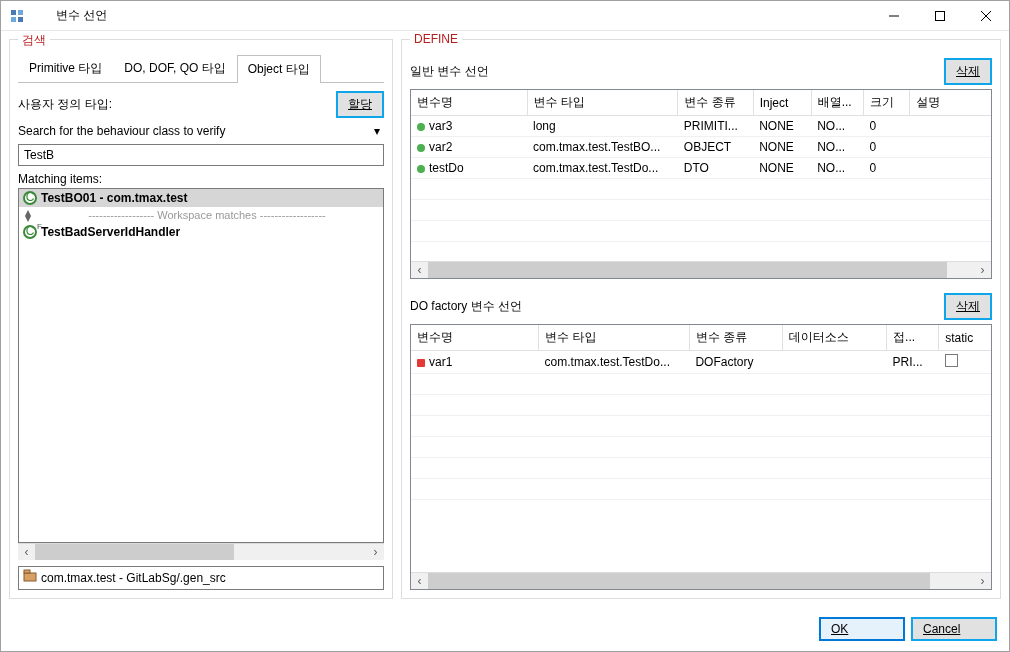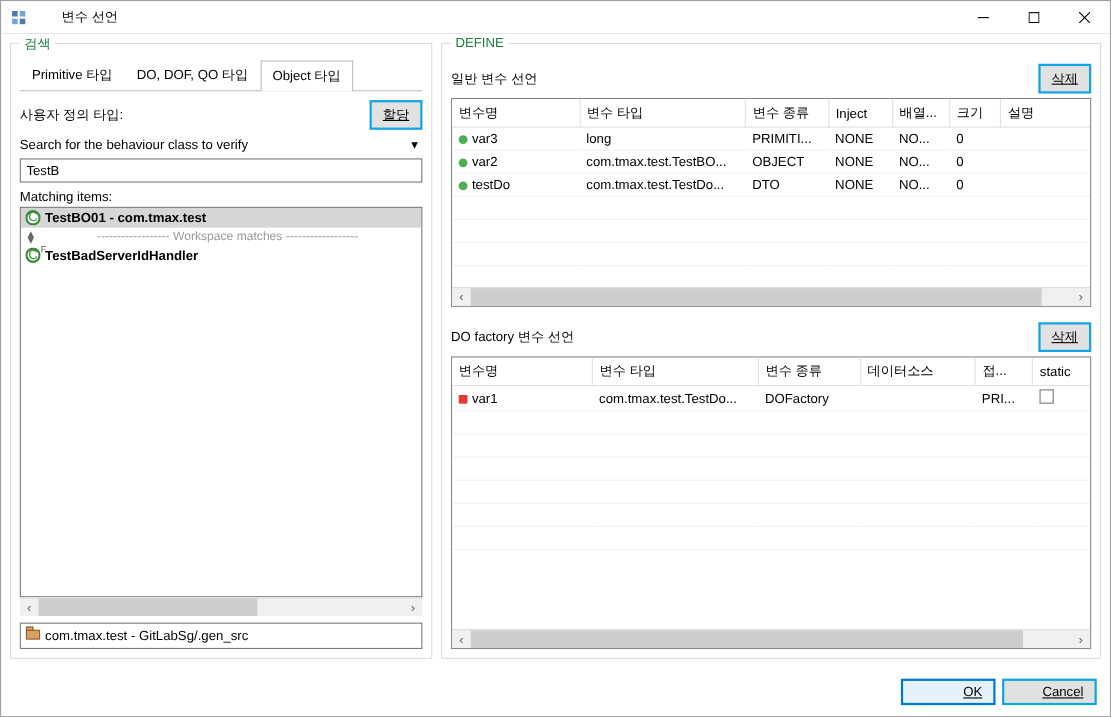--- a/index.html
+++ b/index.html
@@ -5,21 +5,21 @@
   * { box-sizing: border-box; font-family: "Segoe UI", Tahoma, sans-serif; font-size: 12px; }
   body { margin: 0; background: #fff; }
   .window { width: 1010px; height: 652px; border: 1px solid #a0a0a0; display: flex; flex-direction: column; background: #fff; }
   .titlebar { height: 30px; display: flex; align-items: center; padding: 0 0 0 8px; border-bottom: 1px solid #e8e8e8; gap: 25px; }
   .titlebar .icon { width: 16px; height: 16px; margin-right: 6px; display: inline-flex; align-items: center; justify-content: center; }
   .titlebar .title { flex: 1; color: #000; }
   .winbtns { display: flex; }
   .winbtn { width: 46px; height: 30px; display: flex; align-items: center; justify-content: center; color: #000; }
   .content { flex: 1; display: flex; padding: 8px; gap: 8px; }
   .groupbox { border: 1px solid #dcdcdc; position: relative; padding: 14px 8px 8px 8px; }
-  .groupbox > .legend { position: absolute; top: -8px; left: 8px; background: #fff; padding: 0 4px; color: #15803d; }
+  .groupbox > .legend { position: absolute; top: -8px; left: 8px; background: #fff; padding: 0 4px; color: #b91c1c; }
   .left { width: 384px; display: flex; flex-direction: column; }
   .right { flex: 1; display: flex; flex-direction: column; }
   .tabs { display: flex; border-bottom: 1px solid #c0c0c0; margin-bottom: 8px; }
   .tab { padding: 5px 10px; border: 1px solid transparent; border-bottom: none; cursor: pointer; }
   .tab.active { border-color: #c0c0c0; background: #fff; position: relative; top: 1px; }
   .row { display: flex; align-items: center; margin-bottom: 6px; gap: 6px; }
   .row label { flex: 1; }
   .btn { background: #e1e1e1; border: 2px solid #0ea5e9; padding: 3px 10px; cursor: pointer; text-decoration: underline; }
   .textfield { width: 100%; border: 1px solid #7a7a7a; padding: 3px 5px; }
   .combo { display: flex; align-items: center; }
@@ -40,21 +40,21 @@
   th:last-child { border-right: none; }
   td { padding: 3px 6px; border-bottom: 1px solid #f0f0f0; white-space: nowrap; overflow: hidden; text-overflow: ellipsis; }
   .dot { width: 8px; height: 8px; border-radius: 50%; display: inline-block; margin-right: 4px; vertical-align: middle; }
   .dot.green { background: #4caf50; }
   .dot.red { background: #e53935; border-radius: 1px; }
   .hscroll { height: 17px; background: #f0f0f0; display: flex; align-items: center; border-top: 1px solid #dcdcdc; }
   .hscroll .track { flex: 1; height: 100%; position: relative; }
   .hscroll .thumb { position: absolute; left: 0; height: 100%; background: #cdcdcd; }
   .hscroll .arrowbtn { width: 17px; height: 17px; display: flex; align-items: center; justify-content: center; color: #606060; }
   .footer { padding: 10px 12px; display: flex; justify-content: flex-end; gap: 6px; }
-  .footer .btn { width: 86px; text-align: right; }
+  .footer .btn { width: 86px; text-align: left; }
   .footer .btn.primary { border-color: #0078d7; background: #e5f1fb; }
   .chk { width: 13px; height: 13px; border: 1px solid #7a7a7a; display: inline-block; background: #fff; }
   .matchbox { flex: 1; min-height: 0; }
   .pkgbox { height: 24px; margin-top: 6px; }
   .circle-icon { width: 14px; height: 14px; display: inline-flex; align-items: center; justify-content: center; position: relative; }
   .circle-icon svg { width: 14px; height: 14px; }
   .sup { position: absolute; top: -3px; right: -5px; font-size: 8px; color: #555; }
   .pkgicon svg { width: 14px; height: 14px; }
   .define-tables { flex: 1; display: flex; flex-direction: column; min-height: 0; }
 </style>

